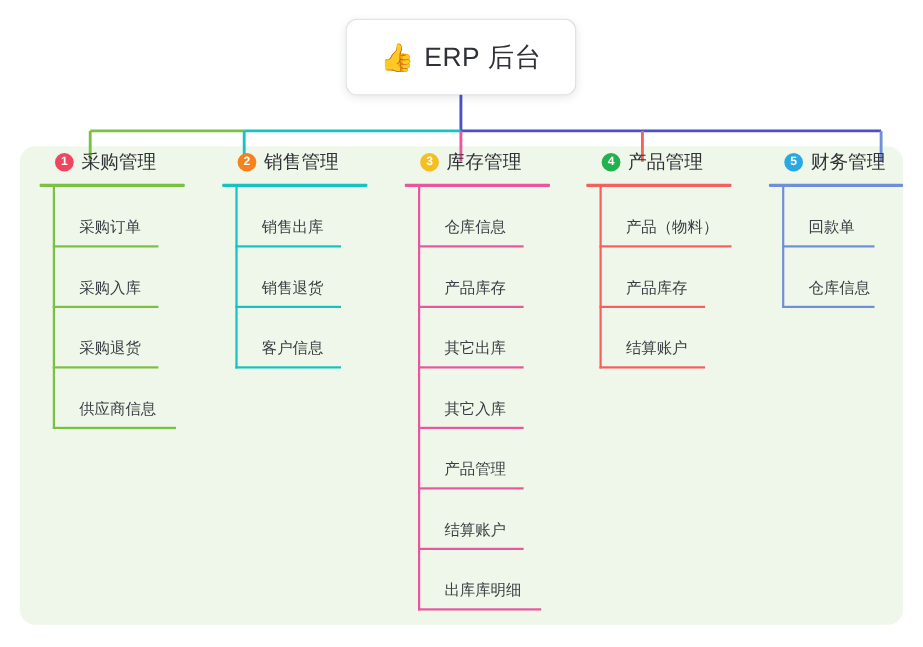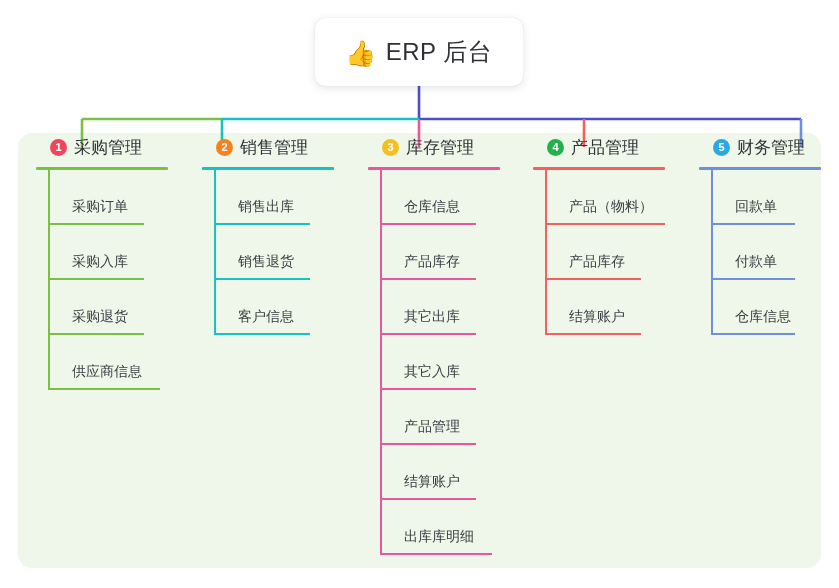--- a/index.html
+++ b/index.html
@@ -289,24 +289,20 @@
           <span class="col-title">财务管理</span>
         </div>
         <div class="head-rule" style="background: rgb(111, 143, 216); width: 122px;"></div>
         <div class="items">
           <div class="spine" style="background: rgb(111, 143, 216);"></div>
           <div class="item">
             <span class="item-label">回款单</span>
             <div class="item-rule" style="background: rgb(111, 143, 216); width: 84px;"></div>
           </div>
           <div class="item">
-            <span class="item-label">付款单</span>
-            <div class="item-rule" style="background: rgb(111, 143, 216); width: 84px;"></div>
-          </div>
-          <div class="item">
             <span class="item-label">仓库信息</span>
             <div class="item-rule" style="background: rgb(111, 143, 216); width: 84px;"></div>
           </div>
         </div>
       </div>
     </div>
 
 </div>
 
 </body></html>

